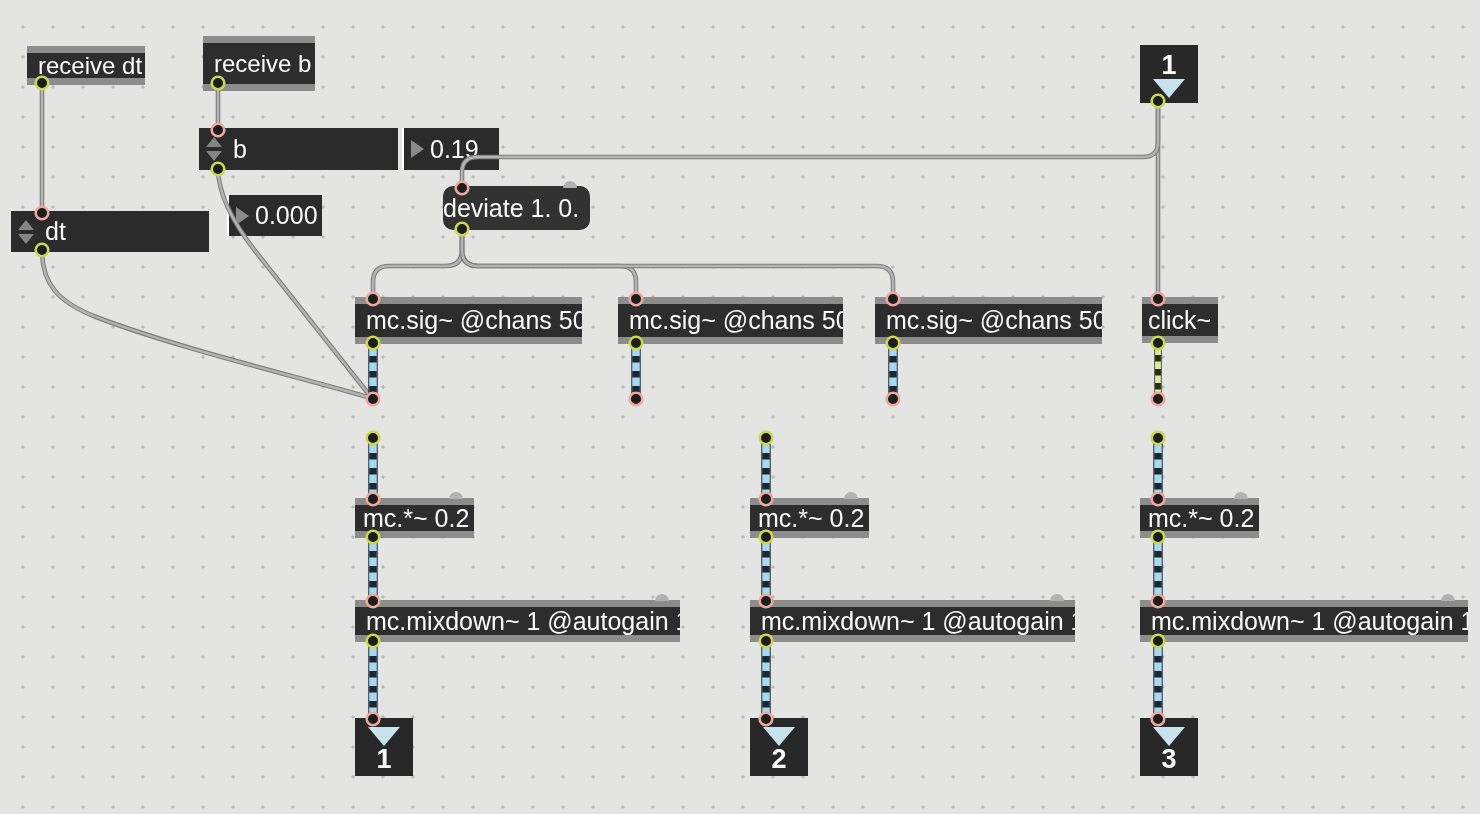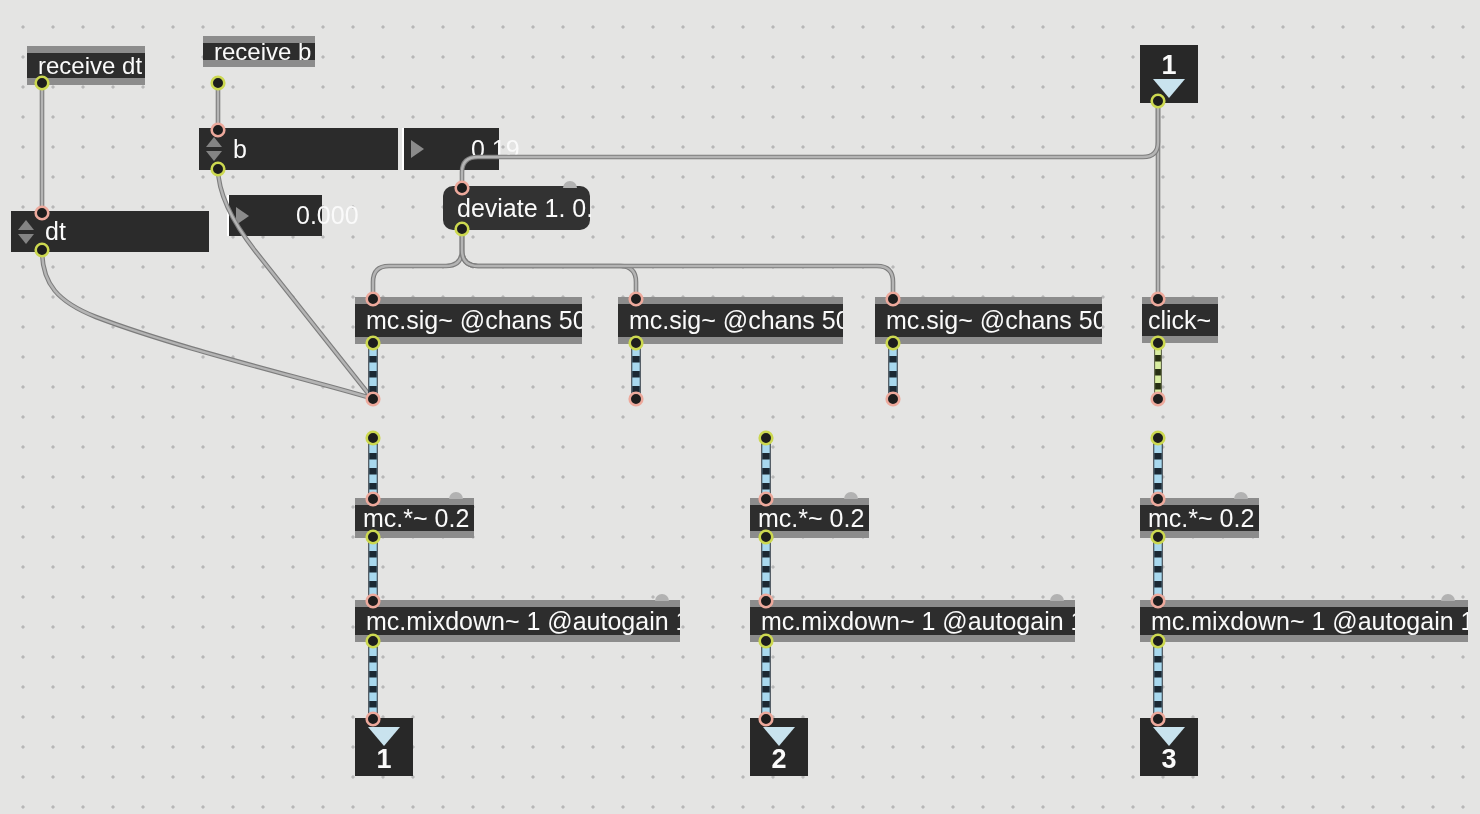--- a/index.html
+++ b/index.html
@@ -10,29 +10,29 @@
     background-size:30px 30px;background-position:8px 12px;
     font-family:"Liberation Sans",sans-serif;color:#fafafa;
   }
   .box{position:absolute;box-sizing:border-box;white-space:nowrap;}
   
   .objbox{background:#2d2d2d;display:flex;flex-direction:column;}
   .objbox .strip{height:7px;background:#8c8c8c;flex:0 0 auto;}
   .objbox .body{flex:1 1 auto;display:flex;align-items:center;padding-left:11px;font-size:25px;overflow:hidden;}
   .objbox .body.recv{font-size:24px;}
   
-  .rounded{background:#323232;border-radius:10px;display:flex;align-items:center;padding-left:14px;font-size:25px;}
+  .rounded{background:#323232;border-radius:10px;display:flex;align-items:center;padding-left:0;font-size:25px;}
   
   .numbox{background:#2b2b2b;display:flex;align-items:center;font-size:25px;}
   .updown{display:flex;flex-direction:column;gap:4px;margin-left:7px;width:16px;align-items:center;}
   .tri-up{width:0;height:0;border-left:8px solid transparent;border-right:8px solid transparent;border-bottom:10px solid #848484;}
   .tri-down{width:0;height:0;border-left:8px solid transparent;border-right:8px solid transparent;border-top:10px solid #848484;}
   .numbox .val{margin-left:11px;}
   
-  .flonum{background:#2b2b2b;border-left:2px solid #ffffff;display:flex;align-items:center;font-size:25px;gap:41px;}
+  .flonum{background:#2b2b2b;border-left:2px solid #ffffff;display:flex;align-items:center;font-size:25px;}
   .flotri{width:0;height:0;border-left:13px solid #8b8b8b;border-top:9px solid transparent;border-bottom:9px solid transparent;margin:0 6px 0 7px;}
   
   .iobox{background:#282828;display:flex;flex-direction:column;align-items:center;justify-content:center;font-weight:bold;font-size:27px;}
   .iotri{width:0;height:0;border-left:16px solid transparent;border-right:16px solid transparent;border-top:19px solid #c9e3ee;}
   .iobox .ionum{line-height:26px;}
   .iobox.top-io .ionum{margin-top:2px;}
   .iobox.top-io .iotri{margin-top:1px;}
   .iobox.bot-io .iotri{margin-top:4px;}
   svg.cords{position:absolute;left:0;top:0;pointer-events:none;}
 </style>
@@ -42,21 +42,21 @@
 <div class="canvas">
 
   <div class="box objbox" style="left:27px;top:46px;width:118px;height:39px">
     <div class="strip"></div>
     <div class="body recv">
         <span>receive dt</span>
       </div>
     <div class="strip"></div>
   </div>
 
-  <div class="box objbox" style="left:203px;top:36px;width:112px;height:31px">
+  <div class="box objbox" style="left:203px;top:36px;width:112px;height:55px">
     <div class="strip"></div>
     <div class="body recv">
         <span>receive b</span>
       </div>
     <div class="strip"></div>
   </div>
 
   <div class="box numbox" style="left:199px;top:128px;width:199px;height:42px">
     <div class="updown">
       <div class="tri-up"></div>

